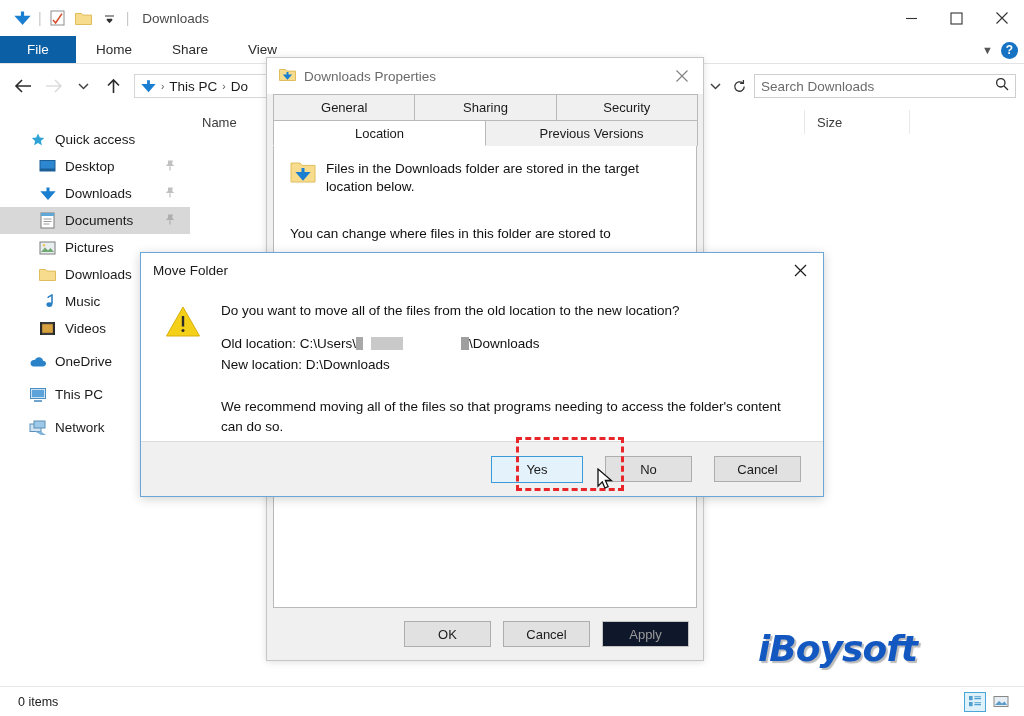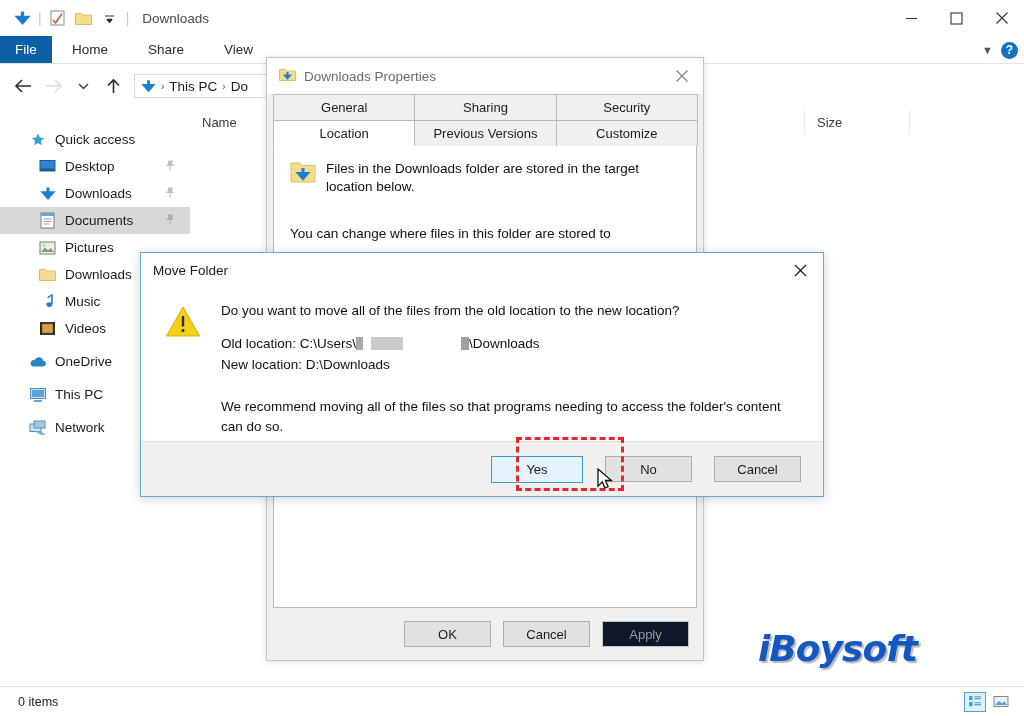--- a/index.html
+++ b/index.html
@@ -27,21 +27,21 @@
   .wc { width: 45px; height: 36px; display: flex; align-items: center; justify-content: center; }
   .wc svg { display: block; }
 
   
   .ribbon {
     position: absolute; top: 36px; left: 0; width: 1024px; height: 28px;
     background: #ffffff; display: flex; align-items: stretch;
     border-bottom: 1px solid #e3e3e3;
   }
   .tab-file {
-    width: 52px; background: #0b5fa4; color: #ffffff;
+    width: 76px; background: #0b5fa4; color: #ffffff;
     display: flex; align-items: center; justify-content: center;
     font-size: 13.5px;
   }
   .tab {
     padding: 0 20px; display: flex; align-items: center;
     font-size: 13.5px; color: #2b2b2b;
   }
   .ribbon-right { position: absolute; right: 6px; top: 0; height: 28px; display: flex; align-items: center; gap: 8px; }
   .chev-down { color: #555; font-size: 11px; }
   .help-circle {
@@ -296,20 +296,42 @@
         <svg width="15" height="15" viewBox="0 0 17 17" style="display:block">
             <path d="M8.5 1.5v7.2M8.5 12.5l-4.6-5.2h9.2z" stroke="#1a7ed1" stroke-width="3.2" fill="#1a7ed1"></path>
           </svg>
       </span>
       <span class="bc-sep">›</span>
       <span>This PC</span>
       <span class="bc-sep">›</span>
       <span>Do</span>
     </div>
 
+    <div class="addr-right">
+      <div class="nav-btn" style="width:18px">
+        <svg width="13" height="10" viewBox="0 0 13 10">
+            <path d="M2 3l4.5 4.5L11 3" stroke="#444" stroke-width="1.5" fill="none"></path>
+          </svg>
+      </div>
+      <div class="refresh-btn">
+        <svg width="15" height="15" viewBox="0 0 15 15">
+          <path d="M12.2 7.5a4.7 4.7 0 1 1-1.5-3.4" stroke="#333" stroke-width="1.3" fill="none"></path>
+          <path d="M11.4 1.1v3.3H8.1" stroke="#333" stroke-width="1.3" fill="none"></path>
+        </svg>
+      </div>
+      <div class="searchbox">
+        <input placeholder="Search Downloads" style="">
+        <span>
+          <svg width="14" height="14" viewBox="0 0 14 14">
+              <circle cx="5.8" cy="5.8" r="4.2" fill="none" stroke="#2b2b2b" stroke-width="1.3"></circle>
+              <path d="M9 9l4 4" stroke="#2b2b2b" stroke-width="1.3"></path>
+            </svg>
+        </span>
+      </div>
+    </div>
   </div>
 
   <div class="colheader">
     <div class="col name">Name</div>
     <div class="col spacer"></div>
     <div class="col size">Size</div>
     <div class="col last"></div>
   </div>
 
   <div class="sidebar">
@@ -485,21 +507,20 @@
 
     <div class="tabstrip">
       <div class="tabrow">
         <div class="ptab">General</div>
         <div class="ptab">Sharing</div>
         <div class="ptab">Security</div>
       </div>
       <div class="tabrow">
         <div class="ptab active">Location</div>
         <div class="ptab">Previous Versions</div>
-        <div class="ptab">Customize</div>
       </div>
     </div>
 
     <div class="props-body">
       <div class="props-line1">
         <span>
           <svg width="26" height="24" viewBox="0 0 26 24">
             <path d="M1 3h9l2 2.4h13V22H1z" fill="#f7dc8e" stroke="#e0bd5c"></path>
             <path d="M13 8v6M13 18.5l-4.3-5h8.6z" stroke="#1a7ed1" stroke-width="3" fill="#1a7ed1"></path>
           </svg>

